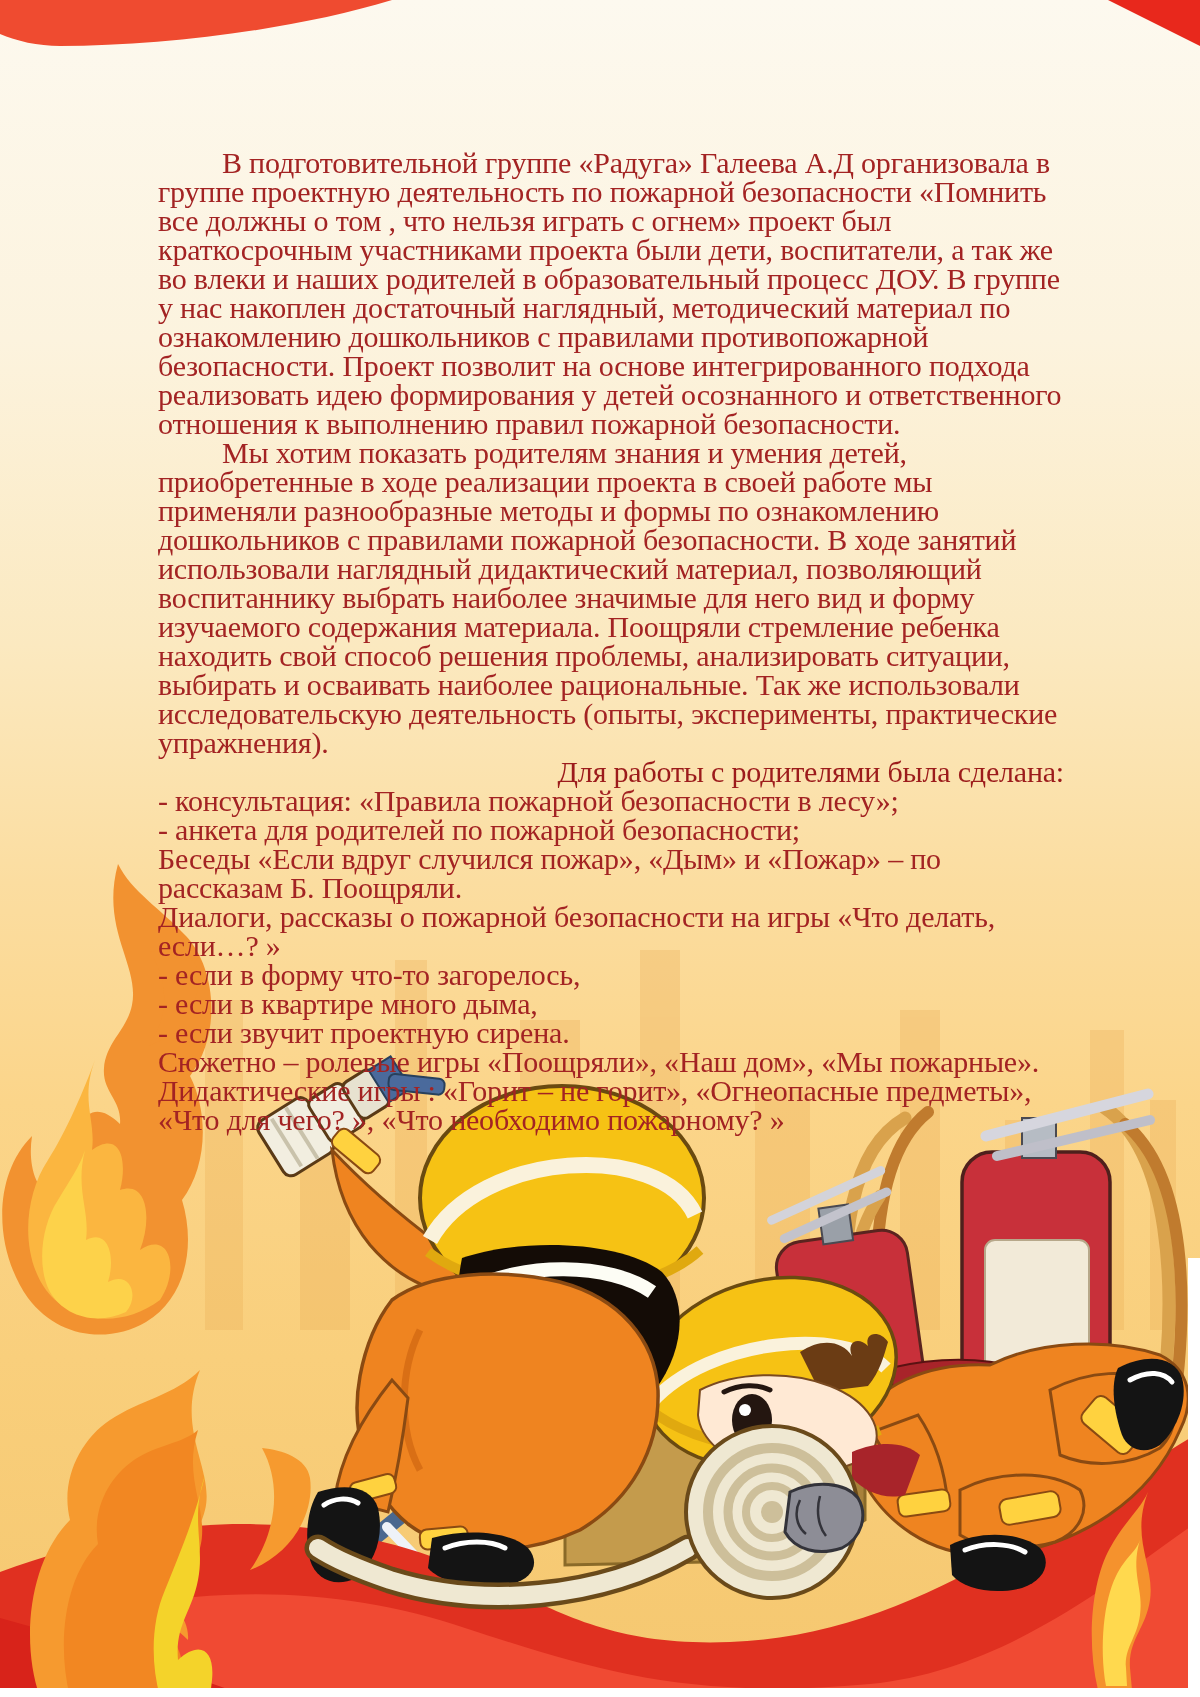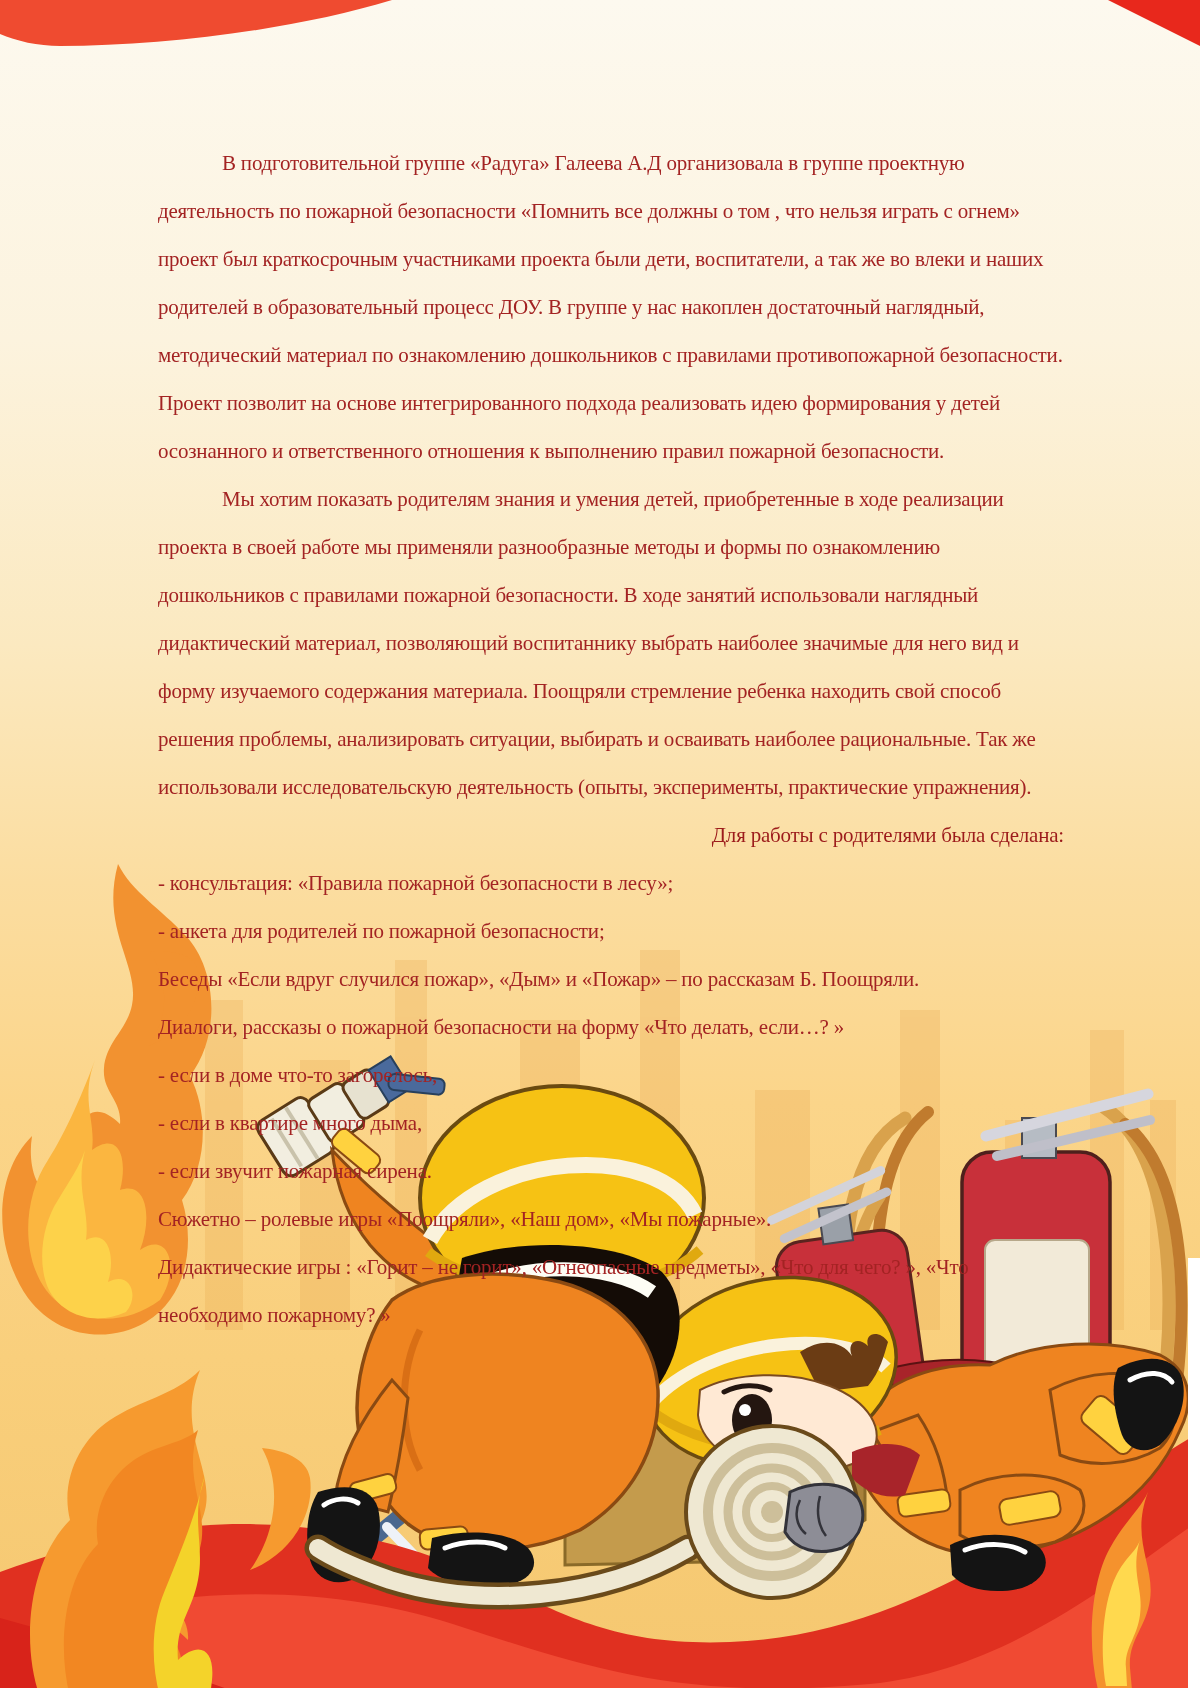--- a/index.html
+++ b/index.html
@@ -8,22 +8,22 @@
     width:1200px;height:1697px;
     margin:0 auto;
     overflow:hidden;
     background:linear-gradient(180deg,
       #fdf9ef 0%, #fcf3de 20%, #fbe9c0 38%, #fbdda0 52%,
       #fbd58a 65%, #f9cf7c 80%, #f5c76f 100%);
     font-family:"Liberation Serif", serif;
   }
   .decor-svg{position:absolute;left:0;top:0;z-index:1;}
   .text-block{
-    position:absolute;left:158px;top:139px;width:906px;z-index:2;
-    font-size:21px;line-height:48px;color:#a32323;
+    position:absolute;left:158px;top:148px;width:906px;z-index:2;
+    font-size:30px;line-height:29px;color:#a32323;
     letter-spacing:-0.2px;
   }
   .text-block p{margin:0;padding:0;}
   .text-block p.indent{text-indent:64px;}
   .text-block p.heading{text-indent:64px;font-weight:normal;color:#9c1b1b;text-align:right;}
 </style>
 </head>
 <body>
 
 <div class="page">
@@ -235,21 +235,21 @@
   </svg>
 
   <div class="text-block">
 
   <p class="para indent">В подготовительной группе «Радуга» Галеева А.Д организовала в группе проектную деятельность по пожарной безопасности «Помнить все должны о том , что нельзя играть с огнем» проект был краткосрочным участниками проекта были дети, воспитатели, а так же во влеки и наших родителей в образовательный процесс ДОУ. В группе у нас накоплен достаточный наглядный, методический материал по ознакомлению дошкольников с правилами противопожарной безопасности. Проект позволит на основе интегрированного подхода реализовать идею формирования у детей осознанного и ответственного отношения к выполнению правил пожарной безопасности.</p>
       <p class="para indent">Мы хотим показать родителям знания и умения детей, приобретенные в ходе реализации проекта в своей работе мы применяли разнообразные методы и формы по ознакомлению дошкольников с правилами пожарной безопасности. В ходе занятий использовали наглядный дидактический материал, позволяющий воспитаннику выбрать наиболее значимые для него вид и форму изучаемого содержания материала. Поощряли стремление ребенка находить свой способ решения проблемы, анализировать ситуации, выбирать и осваивать наиболее рациональные. Так же использовали исследовательскую деятельность (опыты, эксперименты, практические упражнения).</p>
       <p class="para heading">Для работы с родителями была сделана:</p>
       <p class="para plain">- консультация: «Правила пожарной безопасности в лесу»;</p>
       <p class="para plain">- анкета для родителей по пожарной безопасности;</p>
       <p class="para plain">Беседы «Если вдруг случился пожар», «Дым» и «Пожар» – по рассказам Б. Поощряли.</p>
-      <p class="para plain">Диалоги, рассказы о пожарной безопасности на форму «Что делать, если…? »</p>
-      <p class="para plain">- если в доме что-то загорелось,</p>
+      <p class="para plain">Диалоги, рассказы о пожарной безопасности на игры «Что делать, если…? »</p>
+      <p class="para plain">- если в форму что-то загорелось,</p>
       <p class="para plain">- если в квартире много дыма,</p>
-      <p class="para plain">- если звучит пожарная сирена.</p>
+      <p class="para plain">- если звучит проектную сирена.</p>
       <p class="para plain">Сюжетно – ролевые игры «Поощряли», «Наш дом», «Мы пожарные».</p>
       <p class="para plain">Дидактические игры : «Горит – не горит», «Огнеопасные предметы», «Что для чего? », «Что необходимо пожарному? »</p>
     </div>
 
 </div>
 
 </body></html>

